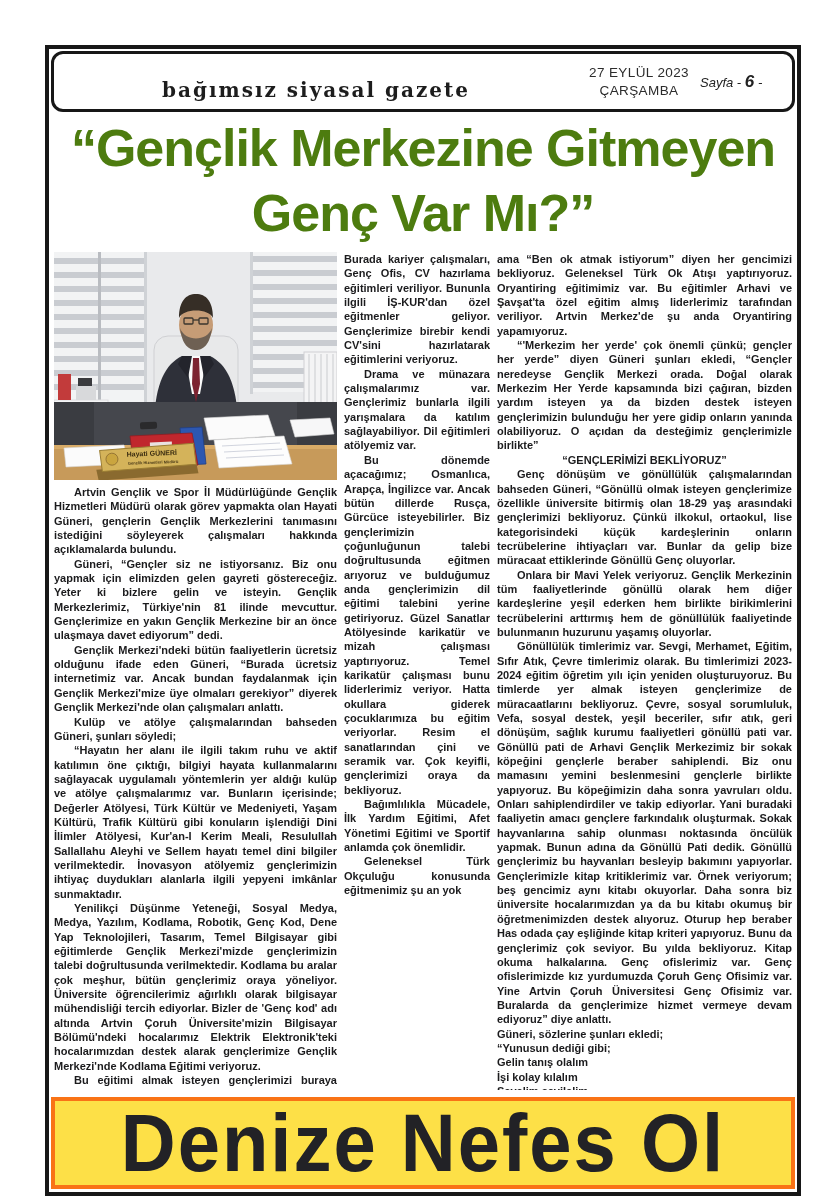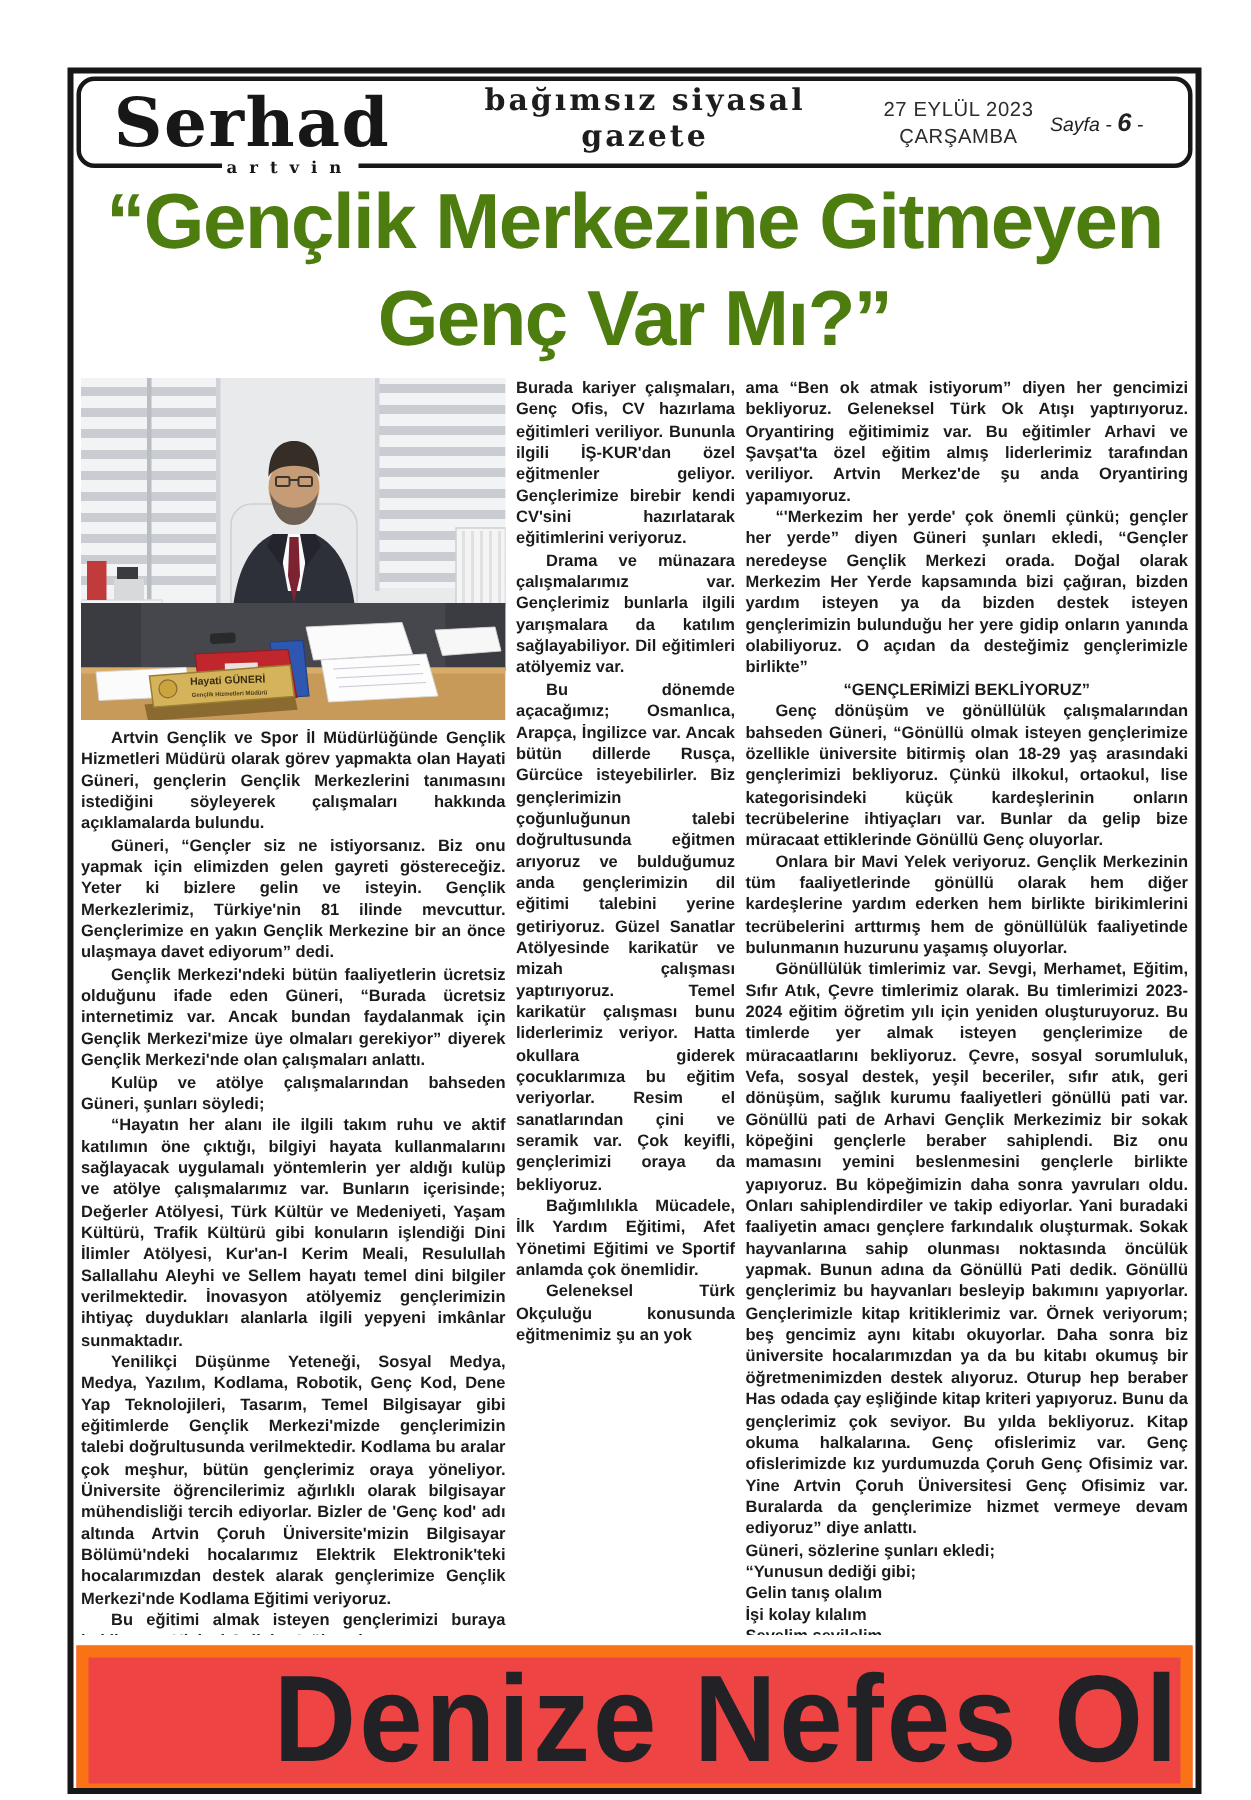--- a/index.html
+++ b/index.html
@@ -50,38 +50,34 @@
   .col-1 { width:283px; }
   .col-2 { width:146px; }
   .col-3 { flex:1; }
   .col p { margin:0; text-align:justify; text-indent:20px; }
   .col p.noindent { text-indent:0; }
   .col p.center { text-align:center; text-indent:0; }
   .col p.left { text-align:left; text-indent:0; }
   .photo { width:283px; height:228px; display:block; margin-bottom:5px; }
   
   .banner {
-    margin:7px 2px 0 2px; height:84px; border:8px solid #f97316;
-    display:flex; align-items:center; justify-content:flex-end; background:#ef4444;
+    margin:7px 2px 0 2px; height:84px; border:4px solid #f97316;
+    display:flex; align-items:center; justify-content:center; background:#fde047;
   }
   .banner-text {
     font-weight:bold; font-size:76px; letter-spacing:2px; color:#222226;
     white-space:nowrap; transform:scaleY(1.08); line-height:84px;
   }
 </style>
 </head>
 <body>
 
 <div class="page">
 
   <div class="header-box">
-    <div class="mast-title">
-      <div class="t">Serhad</div>
-      <div class="sub">artvin</div>
-    </div>
     <div class="tagline">bağımsız siyasal gazete</div>
     <div class="datebox">
       <div>27 EYLÜL 2023</div>
       <div>ÇARŞAMBA</div>
     </div>
     <div class="pagebox">
       <span>Sayfa -</span>
       <span class="num">6</span>
       <span>-</span>
     </div>
@@ -225,21 +221,21 @@
         <p>Bu dönemde açacağımız; Osmanlıca, Arapça, İngilizce var. Ancak bütün dillerde Rusça, Gürcüce isteyebilirler. Biz gençlerimizin çoğunluğunun talebi doğrultusunda eğitmen arıyoruz ve bulduğumuz anda gençlerimizin dil eğitimi talebini yerine getiriyoruz. Güzel Sanatlar Atölyesinde karikatür ve mizah çalışması yaptırıyoruz. Temel karikatür çalışması bunu liderlerimiz veriyor. Hatta okullara giderek çocuklarımıza bu eğitim veriyorlar. Resim el sanatlarından çini ve seramik var. Çok keyifli, gençlerimizi oraya da bekliyoruz.</p>
         <p>Bağımlılıkla Mücadele, İlk Yardım Eğitimi, Afet Yönetimi Eğitimi ve Sportif anlamda çok önemlidir.</p>
         <p>Geleneksel Türk Okçuluğu konusunda eğitmenimiz şu an yok</p>
       </div>
 
     <div class="col col-3">
         <p class="noindent">ama “Ben ok atmak istiyorum” diyen her gencimizi bekliyoruz. Geleneksel Türk Ok Atışı yaptırıyoruz. Oryantiring eğitimimiz var. Bu eğitimler Arhavi ve Şavşat'ta özel eğitim almış liderlerimiz tarafından veriliyor. Artvin Merkez'de şu anda Oryantiring yapamıyoruz.</p>
         <p>“'Merkezim her yerde' çok önemli çünkü; gençler her yerde” diyen Güneri şunları ekledi, “Gençler neredeyse Gençlik Merkezi orada. Doğal olarak Merkezim Her Yerde kapsamında bizi çağıran, bizden yardım isteyen ya da bizden destek isteyen gençlerimizin bulunduğu her yere gidip onların yanında olabiliyoruz. O açıdan da desteğimiz gençlerimizle birlikte”</p>
         <p class="center">“GENÇLERİMİZİ BEKLİYORUZ”</p>
         <p>Genç dönüşüm ve gönüllülük çalışmalarından bahseden Güneri, “Gönüllü olmak isteyen gençlerimize özellikle üniversite bitirmiş olan 18-29 yaş arasındaki gençlerimizi bekliyoruz. Çünkü ilkokul, ortaokul, lise kategorisindeki küçük kardeşlerinin onların tecrübelerine ihtiyaçları var. Bunlar da gelip bize müracaat ettiklerinde Gönüllü Genç oluyorlar.</p>
-        <p>Onlara bir Mavi Yelek veriyoruz. Gençlik Merkezinin tüm faaliyetlerinde gönüllü olarak hem diğer kardeşlerine yardım ederken hem birlikte birikimlerini tecrübelerini arttırmış hem de gönüllülük faaliyetinde bulunmanın huzurunu yaşamış oluyorlar.</p>
+        <p>Onlara bir Mavi Yelek veriyoruz. Gençlik Merkezinin tüm faaliyetlerinde gönüllü olarak hem diğer kardeşlerine yeşil ederken hem birlikte birikimlerini tecrübelerini arttırmış hem de gönüllülük faaliyetinde bulunmanın huzurunu yaşamış oluyorlar.</p>
         <p>Gönüllülük timlerimiz var. Sevgi, Merhamet, Eğitim, Sıfır Atık, Çevre timlerimiz olarak. Bu timlerimizi 2023-2024 eğitim öğretim yılı için yeniden oluşturuyoruz. Bu timlerde yer almak isteyen gençlerimize de müracaatlarını bekliyoruz. Çevre, sosyal sorumluluk, Vefa, sosyal destek, yeşil beceriler, sıfır atık, geri dönüşüm, sağlık kurumu faaliyetleri gönüllü pati var. Gönüllü pati de Arhavi Gençlik Merkezimiz bir sokak köpeğini gençlerle beraber sahiplendi. Biz onu mamasını yemini beslenmesini gençlerle birlikte yapıyoruz. Bu köpeğimizin daha sonra yavruları oldu. Onları sahiplendirdiler ve takip ediyorlar. Yani buradaki faaliyetin amacı gençlere farkındalık oluşturmak. Sokak hayvanlarına sahip olunması noktasında öncülük yapmak. Bunun adına da Gönüllü Pati dedik. Gönüllü gençlerimiz bu hayvanları besleyip bakımını yapıyorlar. Gençlerimizle kitap kritiklerimiz var. Örnek veriyorum; beş gencimiz aynı kitabı okuyorlar. Daha sonra biz üniversite hocalarımızdan ya da bu kitabı okumuş bir öğretmenimizden destek alıyoruz. Oturup hep beraber Has odada çay eşliğinde kitap kriteri yapıyoruz. Bunu da gençlerimiz çok seviyor. Bu yılda bekliyoruz. Kitap okuma halkalarına. Genç ofislerimiz var. Genç ofislerimizde kız yurdumuzda Çoruh Genç Ofisimiz var. Yine Artvin Çoruh Üniversitesi Genç Ofisimiz var. Buralarda da gençlerimize hizmet vermeye devam ediyoruz” diye anlattı.</p>
         <p class="left">Güneri, sözlerine şunları ekledi;</p>
         <p class="left">“Yunusun dediği gibi;</p>
         <p class="left">Gelin tanış olalım</p>
         <p class="left">İşi kolay kılalım</p>
         <p class="left">Sevelim sevilelim</p>
       </div>
 
   </div>
 

